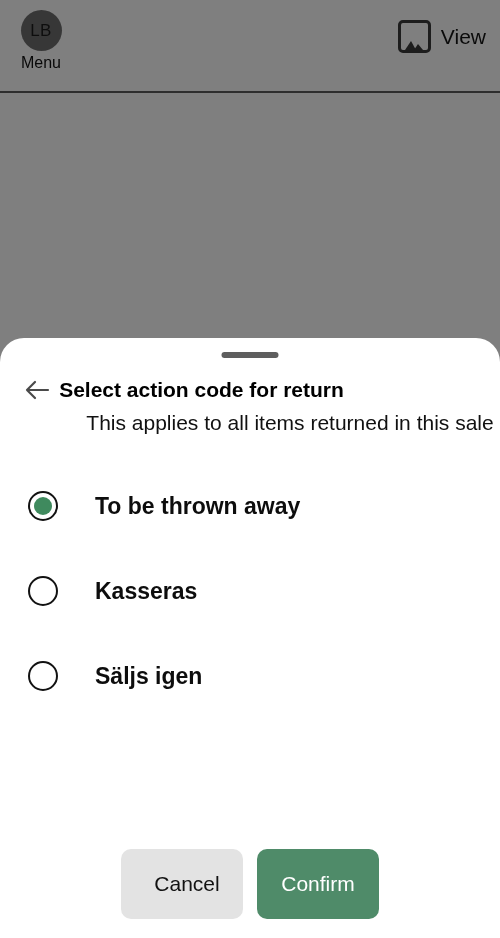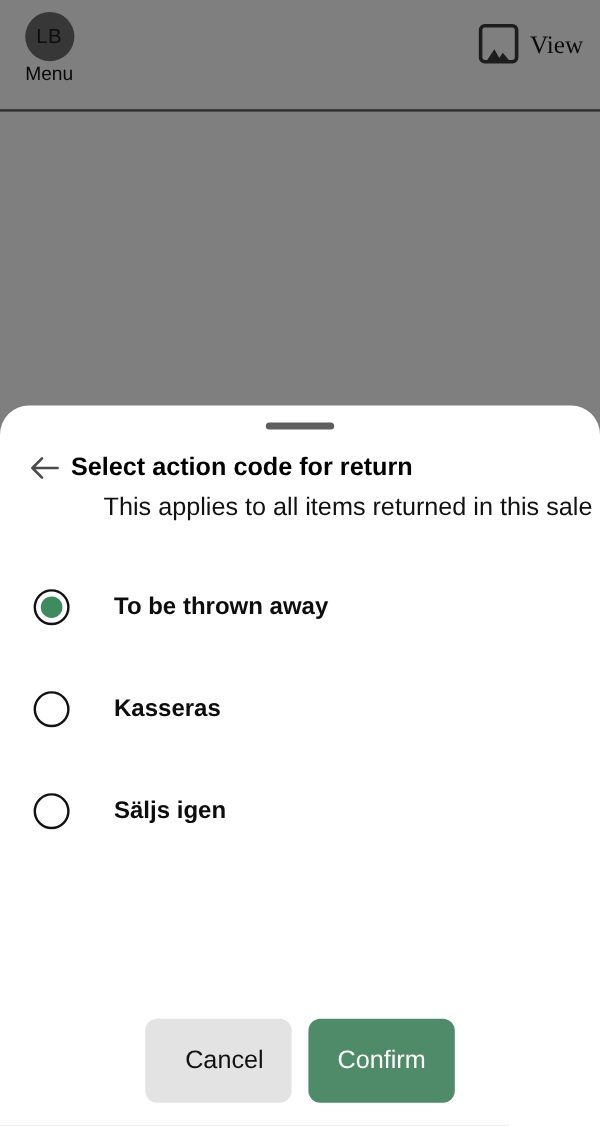--- a/index.html
+++ b/index.html
@@ -75,21 +75,20 @@
     line-height: 20px;
   }
 
   .view-block {
     position: absolute;
     right: 14px;
     top: 20px;
     display: flex;
     align-items: center;
     gap: 10px;
-    font-family: Liberation Serif, serif;
   }
   .view-icon {
     width: 33px;
     height: 33px;
     border: 3px solid #3a3a3a;
     border-radius: 5px;
     box-sizing: border-box;
     display: flex;
     align-items: flex-end;
     justify-content: center;
@@ -214,21 +213,21 @@
   .radio .dot {
     display: none;
     width: 18px;
     height: 18px;
     border-radius: 50%;
   }
   .option-row.selected .radio .dot { display: block; }
   .option-label {
     position: absolute;
     left: 95px;
-    font-size: 20px;
+    font-size: 23px;
     font-weight: bold;
     color: #0d0d0d;
     line-height: 24px;
   }
 
   
   .actions {
     position: absolute;
     left: 0;
     bottom: 0;

